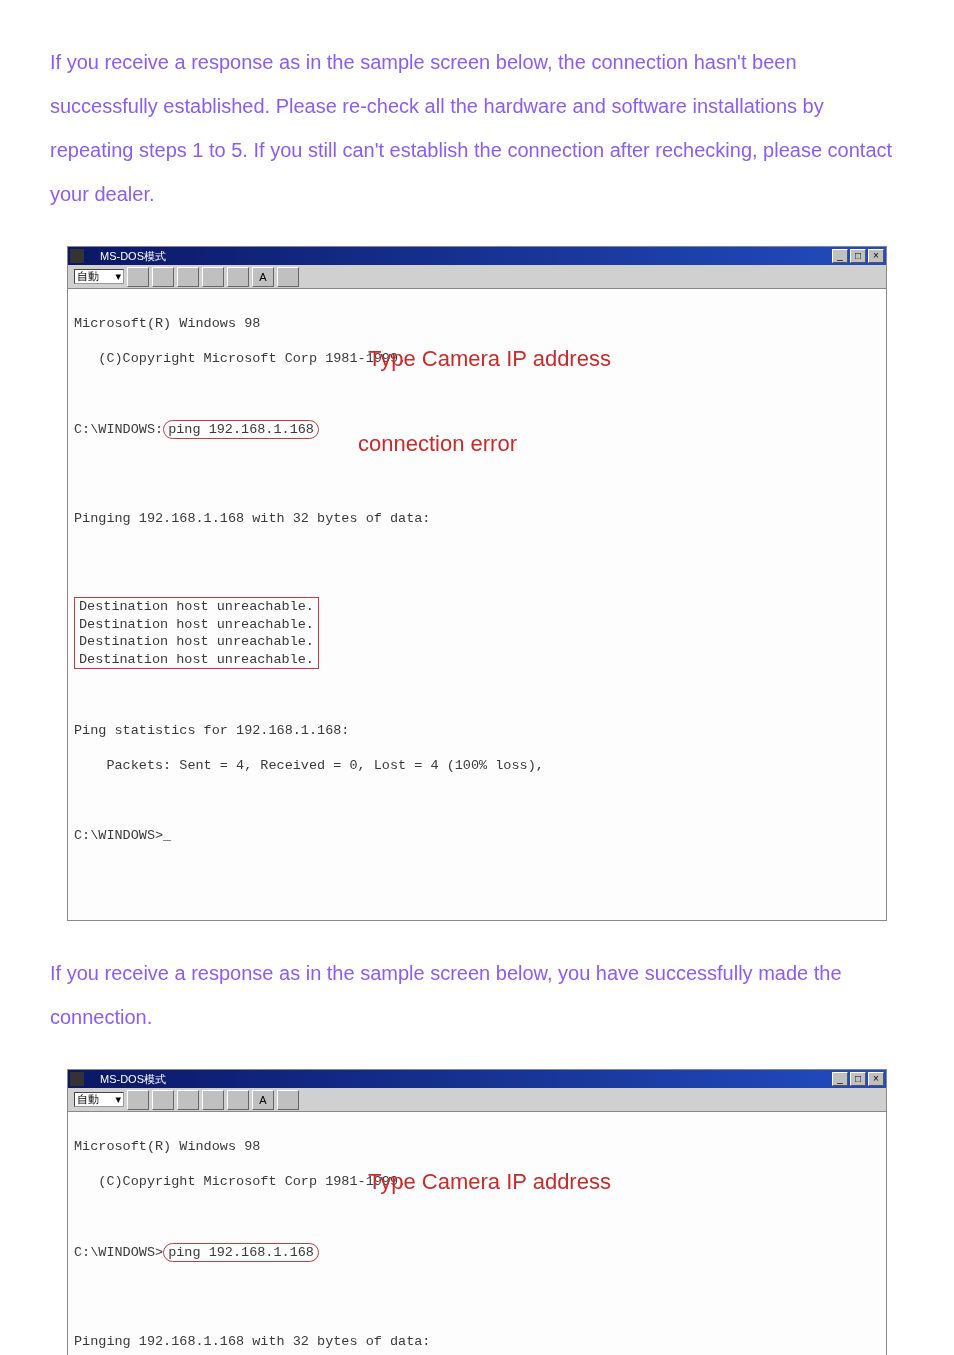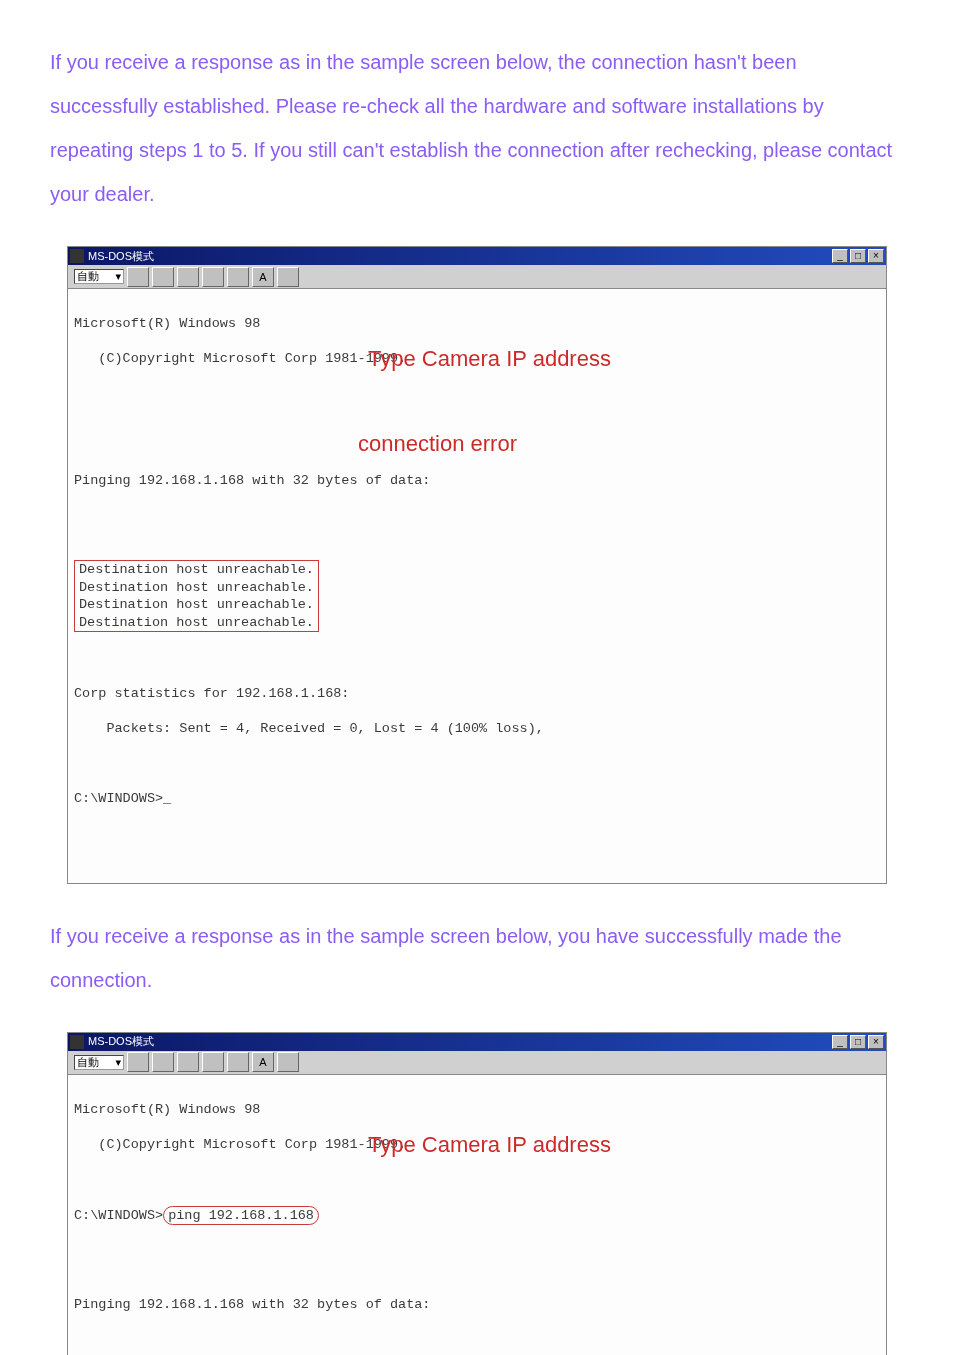--- a/index.html
+++ b/index.html
@@ -27,21 +27,21 @@
       font-size: 11px;
       height: 18px;
       display: flex;
       align-items: center;
       justify-content: space-between;
       padding: 0 2px;
     }
     .dos-title {
       display: flex;
       align-items: center;
-      gap: 4px;
+      gap: 16px;
     }
     .dos-title-icon {
       width: 14px; height: 14px; background: #333; display: inline-block;
     }
     .dos-winbtns {
       display: flex;
       gap: 2px;
     }
     .dos-winbtn {
       width: 16px; height: 14px; background: #c0c0c0; border: 1px solid #fff;
@@ -121,30 +121,31 @@
     <span class="tb-btn"></span>
     <span class="tb-btn"></span>
     <span class="tb-btn"></span>
     <span class="tb-btn">A</span>
     <span class="tb-btn"></span>
   </div>
   <div class="terminal">
 <div class="termline">Microsoft(R) Windows 98</div>
 <div class="termline">   (C)Copyright Microsoft Corp 1981-1999.</div>
 <div class="termline">&nbsp;</div>
+<div class="termline"><span>C:\WINDOWS:</span><span class="boxed" style="border-radius:10px;">ping 192.168.1.168</span></div>
 <div class="annot" style="left:300px; top:56px;">Type Camera IP address</div>
 <div class="termline">&nbsp;</div>
 <div class="termline">Pinging 192.168.1.168 with 32 bytes of data:</div>
 <div class="termline">&nbsp;</div>
 <div style="display:inline-block;">
 <div class="boxed" style="white-space:pre;"><div class="termline">Destination host unreachable.</div><div class="termline">Destination host unreachable.</div><div class="termline">Destination host unreachable.</div><div class="termline">Destination host unreachable.</div></div>
 </div>
 <div class="annot" style="left:290px; top:141px;">connection error</div>
 <div class="termline">&nbsp;</div>
-<div class="termline">Corp statistics for 192.168.1.168:</div>
+<div class="termline">Ping statistics for 192.168.1.168:</div>
 <div class="termline">    Packets: Sent = 4, Received = 0, Lost = 4 (100% loss),</div>
 <div class="termline">&nbsp;</div>
 <div class="termline">C:\WINDOWS&gt;_</div>
   </div>
 </div>
 
 <p class="para">If you receive a response as in the sample screen below, you have successfully made the connection.</p>
 
 <div class="dos-window t2">
   <div class="dos-titlebar">

